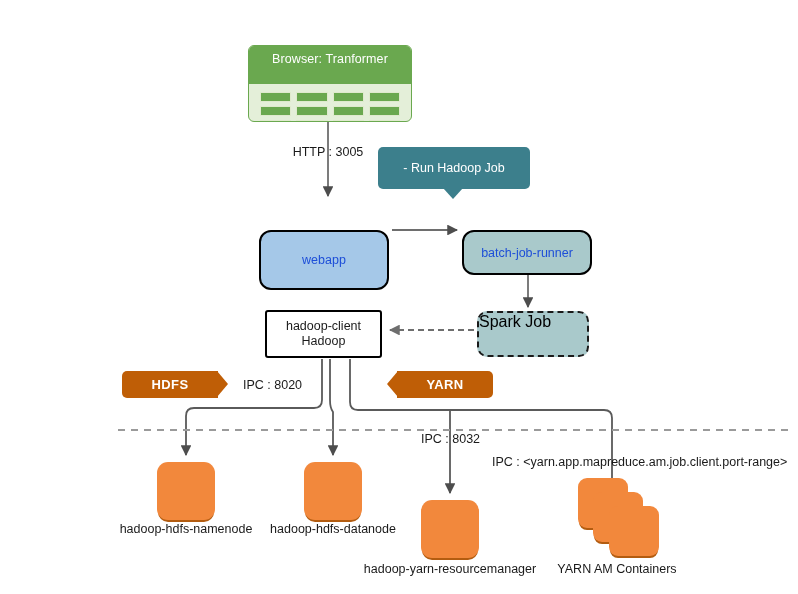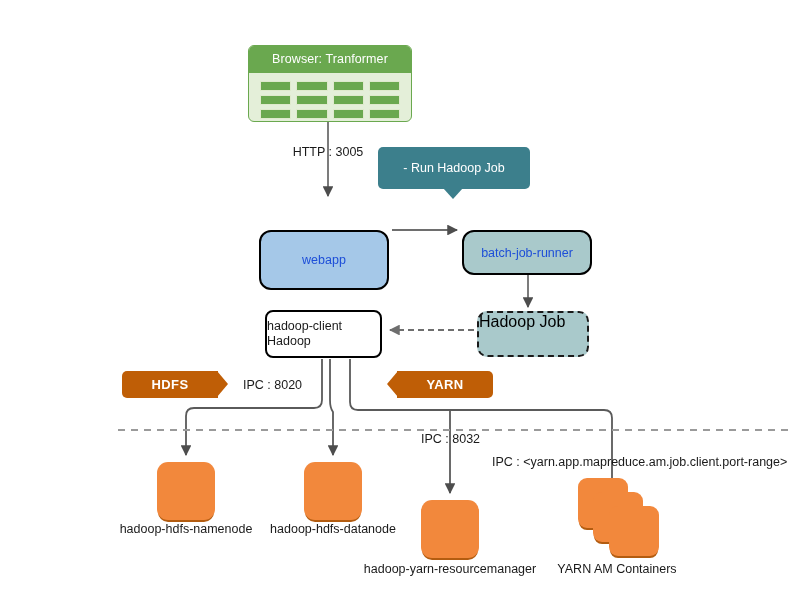--- a/index.html
+++ b/index.html
@@ -36,21 +36,21 @@
     left: 248px;
     top: 45px;
     width: 164px;
     height: 77px;
     background: #e4efd9;
     border: 1px solid #6aa84f;
     border-radius: 6px;
     overflow: hidden;
   }
   .browser-title {
-    height: 27px;
+    height: 38px;
     line-height: 27px;
     background: #6aa84f;
     color: #ffffff;
     font-size: 12.5px;
     text-align: center;
     letter-spacing: .1px;
   }
   .browser-grid {
     padding: 8px 11px;
     display: grid;
@@ -100,24 +100,24 @@
   }
 
   
   .hclient {
     left: 265px;
     top: 310px;
     width: 117px;
     height: 48px;
     background: #ffffff;
     border: 2px solid #000000;
-    border-radius: 8px;
+    border-radius: 3px;
     display: flex;
     flex-direction: column;
-    align-items: flex-start;
+    align-items: center;
     justify-content: center;
     font-size: 12.5px;
     color: #1a1a1a;
     line-height: 15px;
     text-align: center;
   }
 
   
   .callout {
     left: 378px;
@@ -285,21 +285,21 @@
 
   <div class="node proc webapp">
     <span>webapp</span>
   </div>
 
   <div class="node proc batchrunner">
     <span>batch-job-runner</span>
   </div>
 
   <div class="node sparkjob">
-    <span>Hadoop Job</span>
+    <span>Spark Job</span>
   </div>
 
   <div class="node hclient">
     <span>hadoop-client</span>
     <span>Hadoop</span>
   </div>
 
   <div class="node tag tag-hdfs">
     <span>HDFS</span>
   </div>

